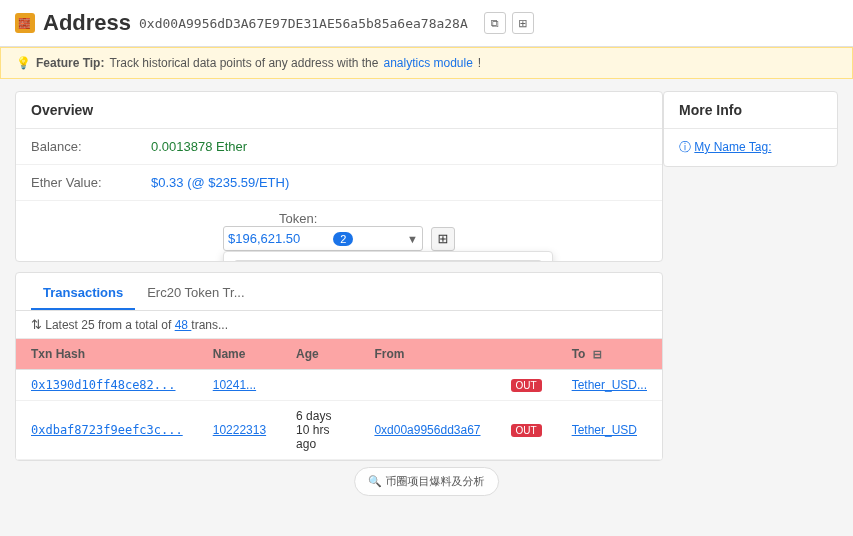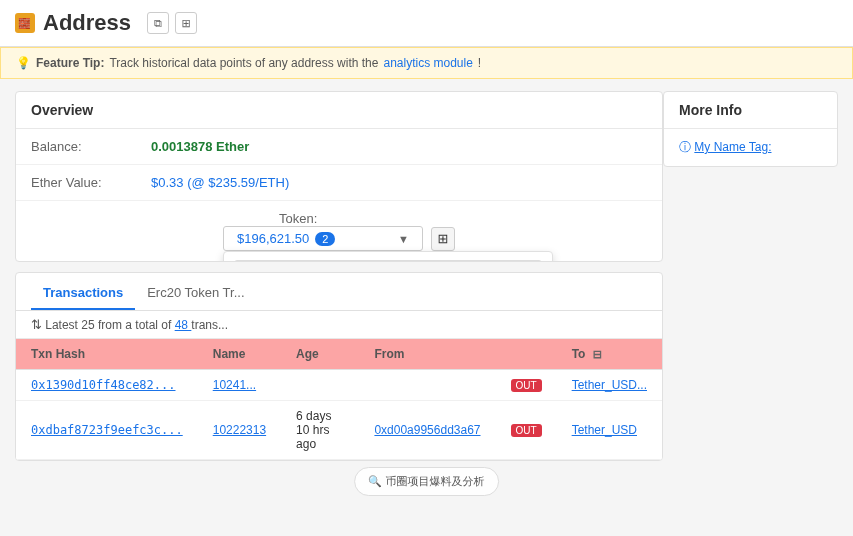--- a/index.html
+++ b/index.html
@@ -19,25 +19,25 @@
     .feature-tip { background: #fff8e1; border: 1px solid #ffe082; padding: 8px 15px; font-size: 12px; color: #555; display: flex; align-items: center; gap: 5px; }
     .feature-tip a { color: #1a73e8; text-decoration: none; }
 
     
     .main-content { display: flex; gap: 0; padding: 12px 15px; }
     .panel-title { font-weight: bold; font-size: 14px; padding: 10px 15px; border-bottom: 1px solid #e8e8e8; }
 
     .overview-row { display: flex; align-items: center; padding: 10px 15px; border-bottom: 1px solid #f0f0f0; }
     .overview-label { width: 120px; color: #666; font-size: 13px; }
     .overview-value { flex: 1; font-size: 13px; }
-    .value-green { color: #1e7e34; font-weight: bold; }
+    .value-green { color: #1e7e34; }
     .value-blue { color: #1a73e8; }
 
     .token-row { display: flex; align-items: center; padding: 10px 15px; flex-direction: column; }
-    .token-select { display: flex; align-items: center; border: 1px solid #ccc; border-radius: 3px; padding: 4px 13px; background: #fff; min-width: 200px; font-size: 13px; }
+    .token-select { display: flex; align-items: center; border: 1px solid #ccc; border-radius: 3px; padding: 4px 4px; background: #fff; min-width: 200px; font-size: 13px; gap: 27px; }
     .token-badge { background: #1a73e8; color: #fff; border-radius: 10px; padding: 1px 7px; font-size: 11px; margin-left: 6px; }
     .token-dropdown-arrow { margin-left: auto; color: #666; font-size: 11px; }
     .token-expand { margin-left: 8px; width: 24px; height: 24px; border: 1px solid #ccc; border-radius: 3px; display: flex; align-items: center; justify-content: center; cursor: pointer; background: #f5f5f5; }
 
     
     .tabs-bar { border-bottom: 1px solid #e0e0e0; display: flex; background: #fff; padding: 0 15px; margin-top: 4px; }
     .tab { padding: 8px 12px; font-size: 13px; cursor: pointer; border-bottom: 2px solid transparent; color: #666; }
     .tab.active { color: #1a73e8; border-bottom: 2px solid #1a73e8; font-weight: bold; }
 
     
@@ -72,20 +72,21 @@
 </head>
 <body>
 
 <div class="page-container">
 
   <div class="header">
     <div class="header-icon">
       <span>🧱</span>
     </div>
     <span class="header-title">Address</span>
+    <span class="header-address">0xd00A9956dD3A67E97DE31AE56a5b85a6ea78a28A</span>
     <div class="header-icons">
       <button class="icon-btn" title="Copy">
         <span>⧉</span>
       </button>
       <button class="icon-btn" title="QR">
         <span>⊞</span>
       </button>
     </div>
   </div>
 

